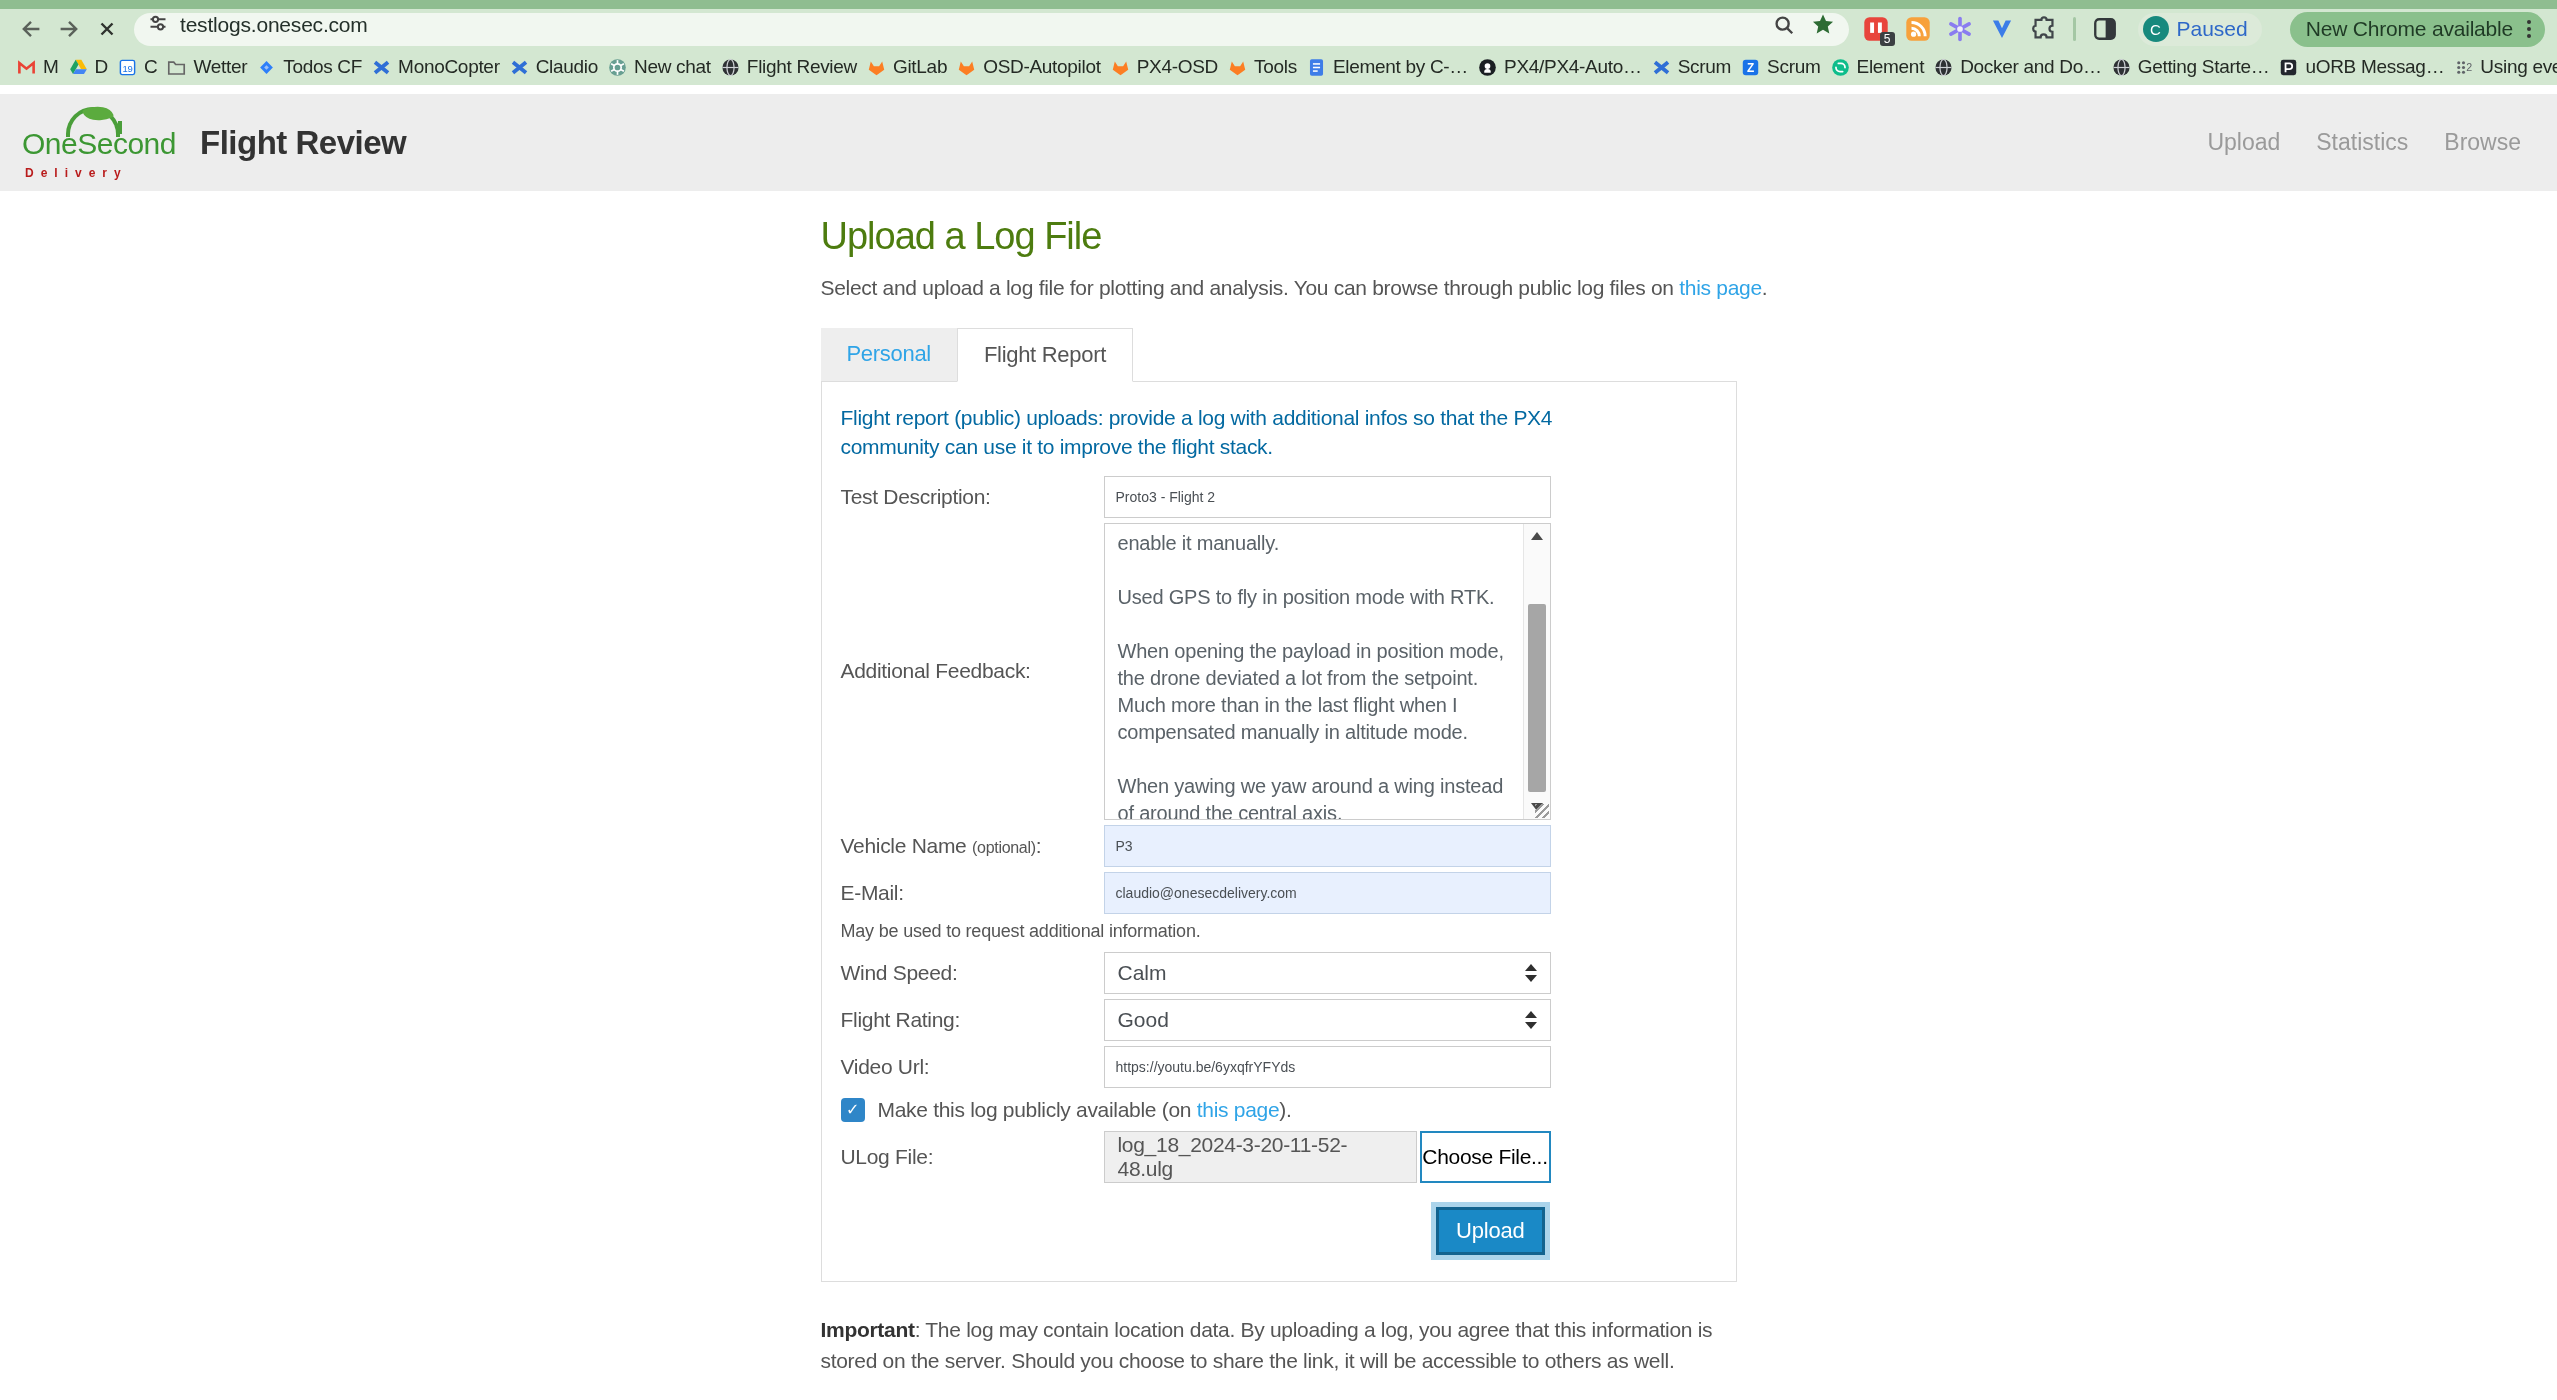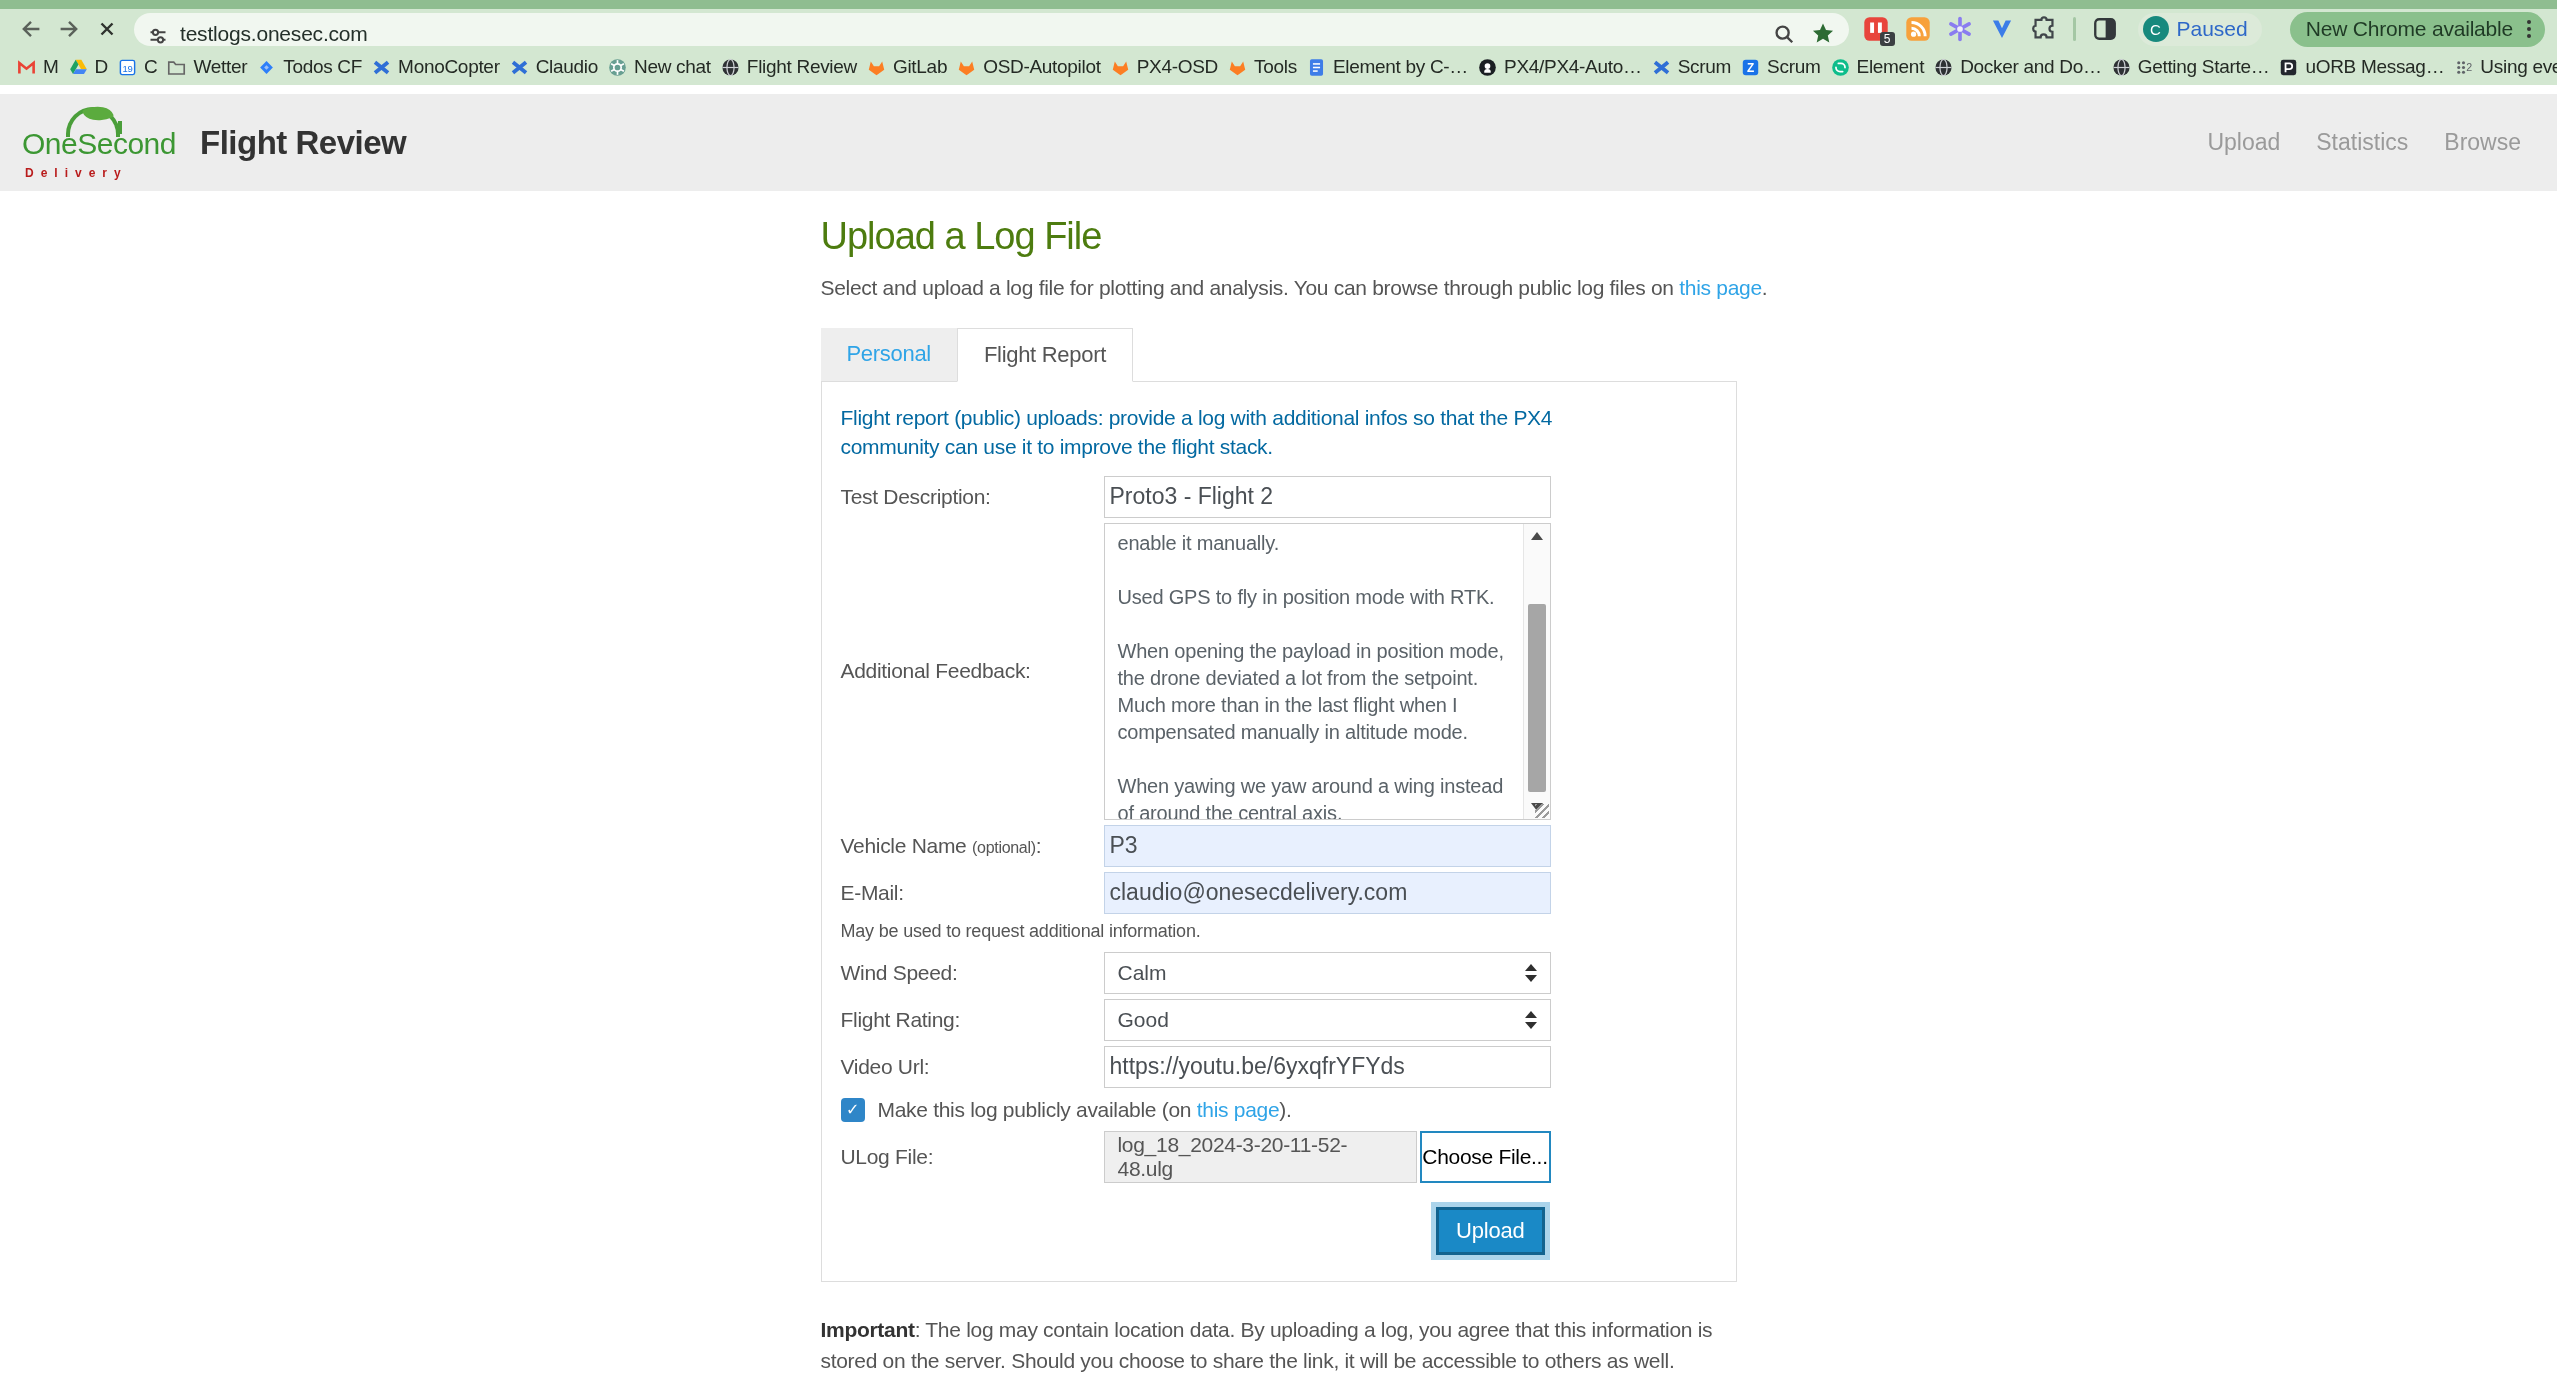--- a/index.html
+++ b/index.html
@@ -13,21 +13,21 @@
 
   
   .top-strip { height:9px; background:#8fbd90; }
   .toolbar {
     height:40px; background:#d3e7d1;
     display:flex; align-items:center; padding:0 12px;
   }
   .nav-btn { width:38px; height:34px; display:flex; align-items:center; justify-content:center; border-radius:50%; flex:0 0 auto; }
   .url-pill {
     flex:1 1 auto; height:33px; background:#f1f7f0; border-radius:17px;
-    display:flex; align-items:flex-end; padding:0 14px; margin:0 14px 0 8px;
+    display:flex; align-items:flex-start; padding:0 14px; margin:0 14px 0 8px;
   }
   .url-text { font-size:21px; color:#24302a; margin-left:12px; flex:1; letter-spacing:-0.2px; }
   .pill-right-icons { display:flex; align-items:center; gap:16px; }
   .ext-row { display:flex; align-items:center; gap:16px; flex:0 0 auto; }
   .ext-ic { position:relative; width:26px; height:26px; }
   .ext-badge {
     position:absolute; right:-6px; bottom:-4px; background:#3c4043; color:#fff;
     font-size:12px; line-height:14px; padding:0 4px; border-radius:3px;
   }
   .vsep { width:3px; height:24px; background:#a4c7a4; border-radius:2px; }
@@ -83,21 +83,21 @@
 
   .panel { border:1px solid #ddd; border-top:none; padding:22px 19px 16px; }
   .form-intro { font-size:21px; color:#0369a1; line-height:1.38; max-width:716px; margin-bottom:14px; letter-spacing:-0.3px; }
 
   .frow { display:flex; align-items:center; margin-bottom:5px; width:710px; }
   .flabel { width:263px; font-size:21px; color:#555; flex:0 0 auto; letter-spacing:-0.3px; }
   .flabel small { font-size:16px; }
   .fctrl { width:447px; flex:0 0 auto; }
   .tinput {
     width:100%; height:42px; border:1px solid #ccc; border-radius:0;
-    font-size:23px; color:#4a4f54; padding:0 5px; font-family:inherit; background:#fff; outline:none;
+    font-size:14px; color:#4a4f54; padding:0 11px; font-family:inherit; background:#fff; outline:none;
   }
   .autofill { background:#e8f0fe; border-color:#c3d3e8; }
 
   .ta-wrap { position:relative; width:447px; }
   .ta {
     width:100%; height:297px; border:1px solid #ccc; border-radius:0; resize:none;
     font-size:20px; line-height:27px; color:#5a6268; padding:6px 42px 6px 13px;
     font-family:inherit; background:#fff; overflow:hidden; outline:none; display:block; letter-spacing:-0.2px;
   }
   .ta-sb { position:absolute; top:1px; right:1px; bottom:1px; width:27px; background:#fafafa; border-left:1px solid #e6e6e6; }

